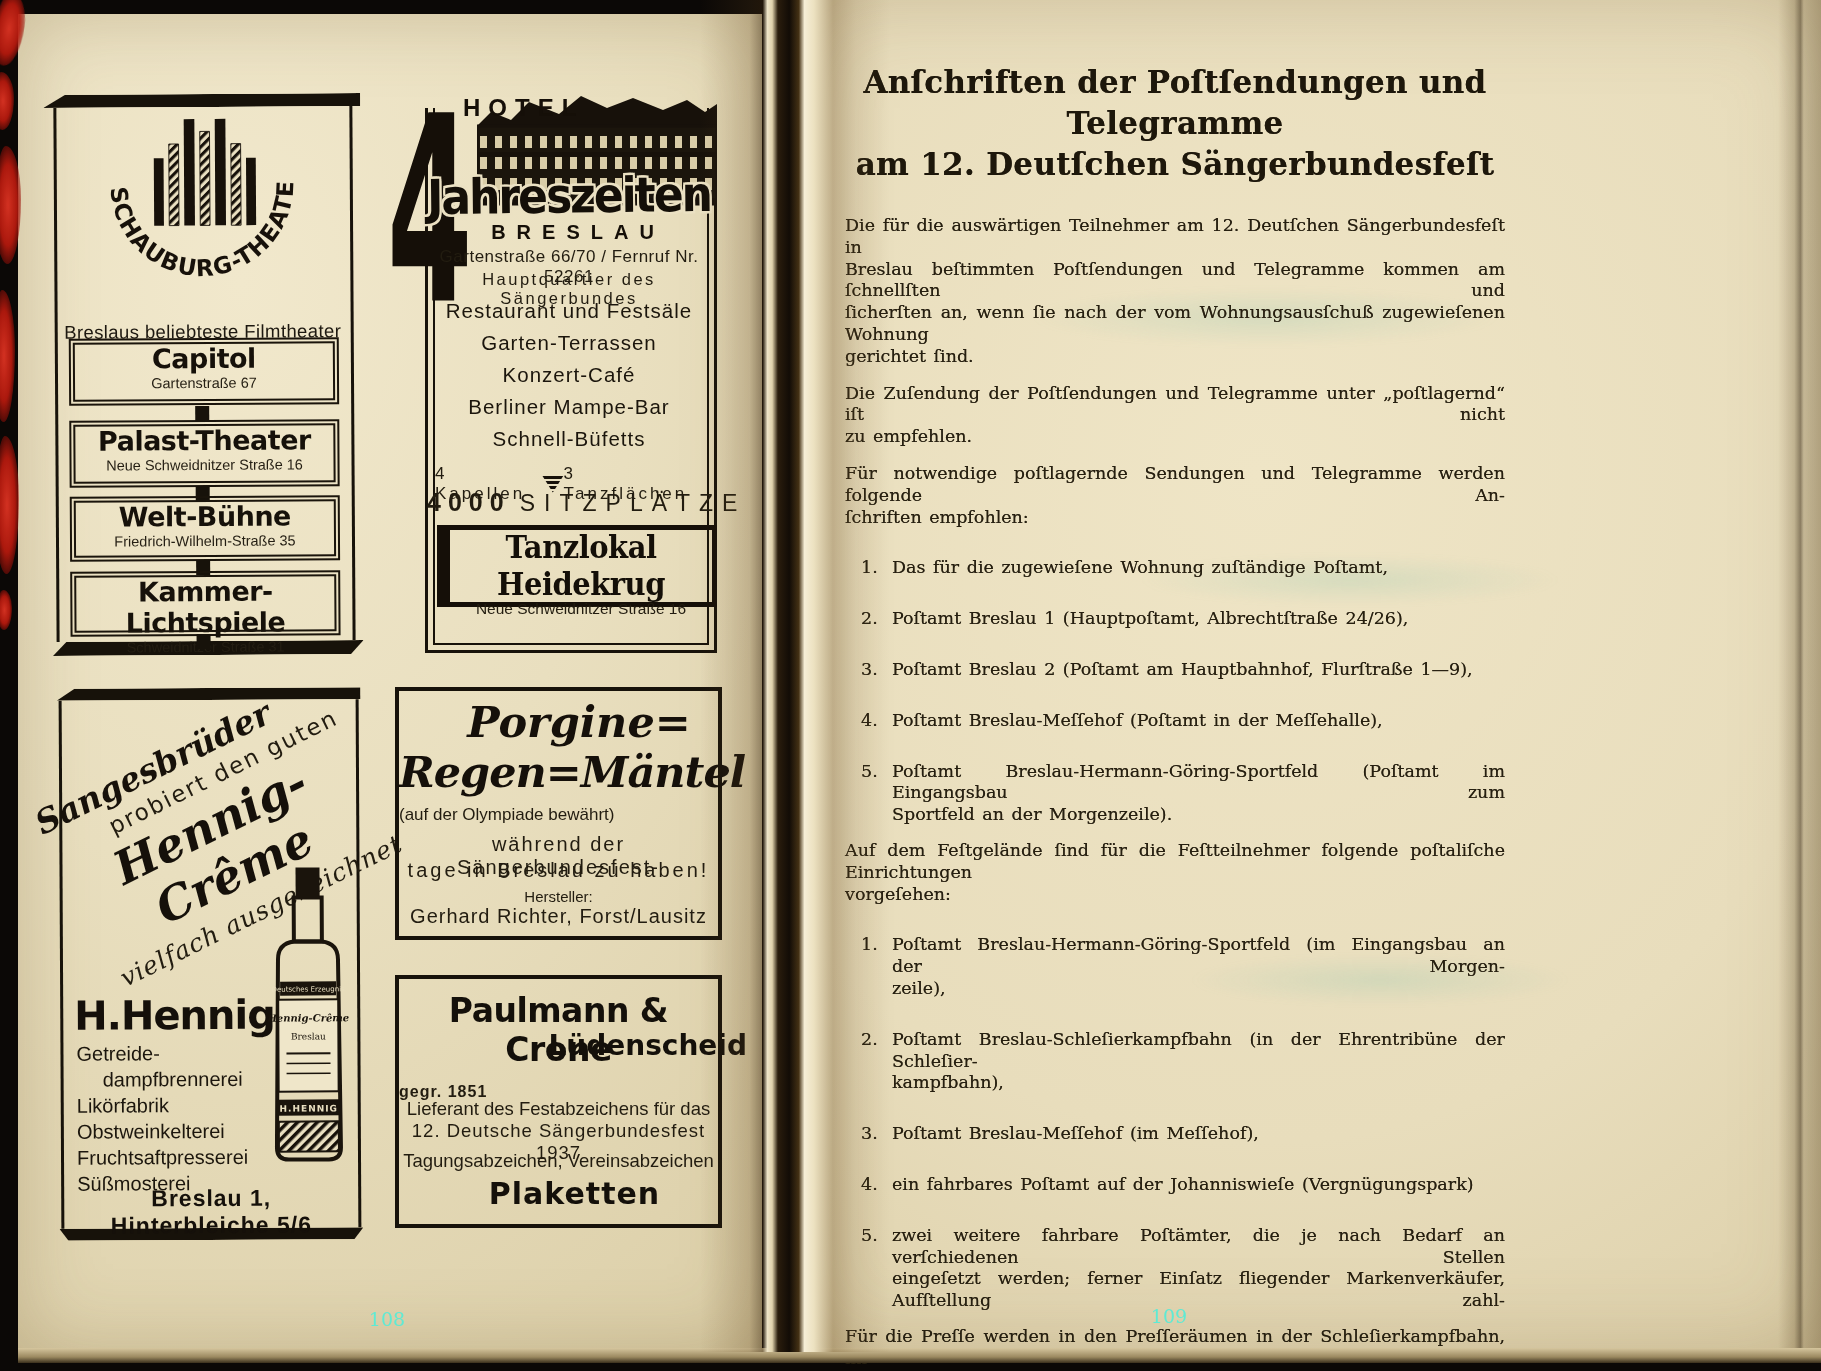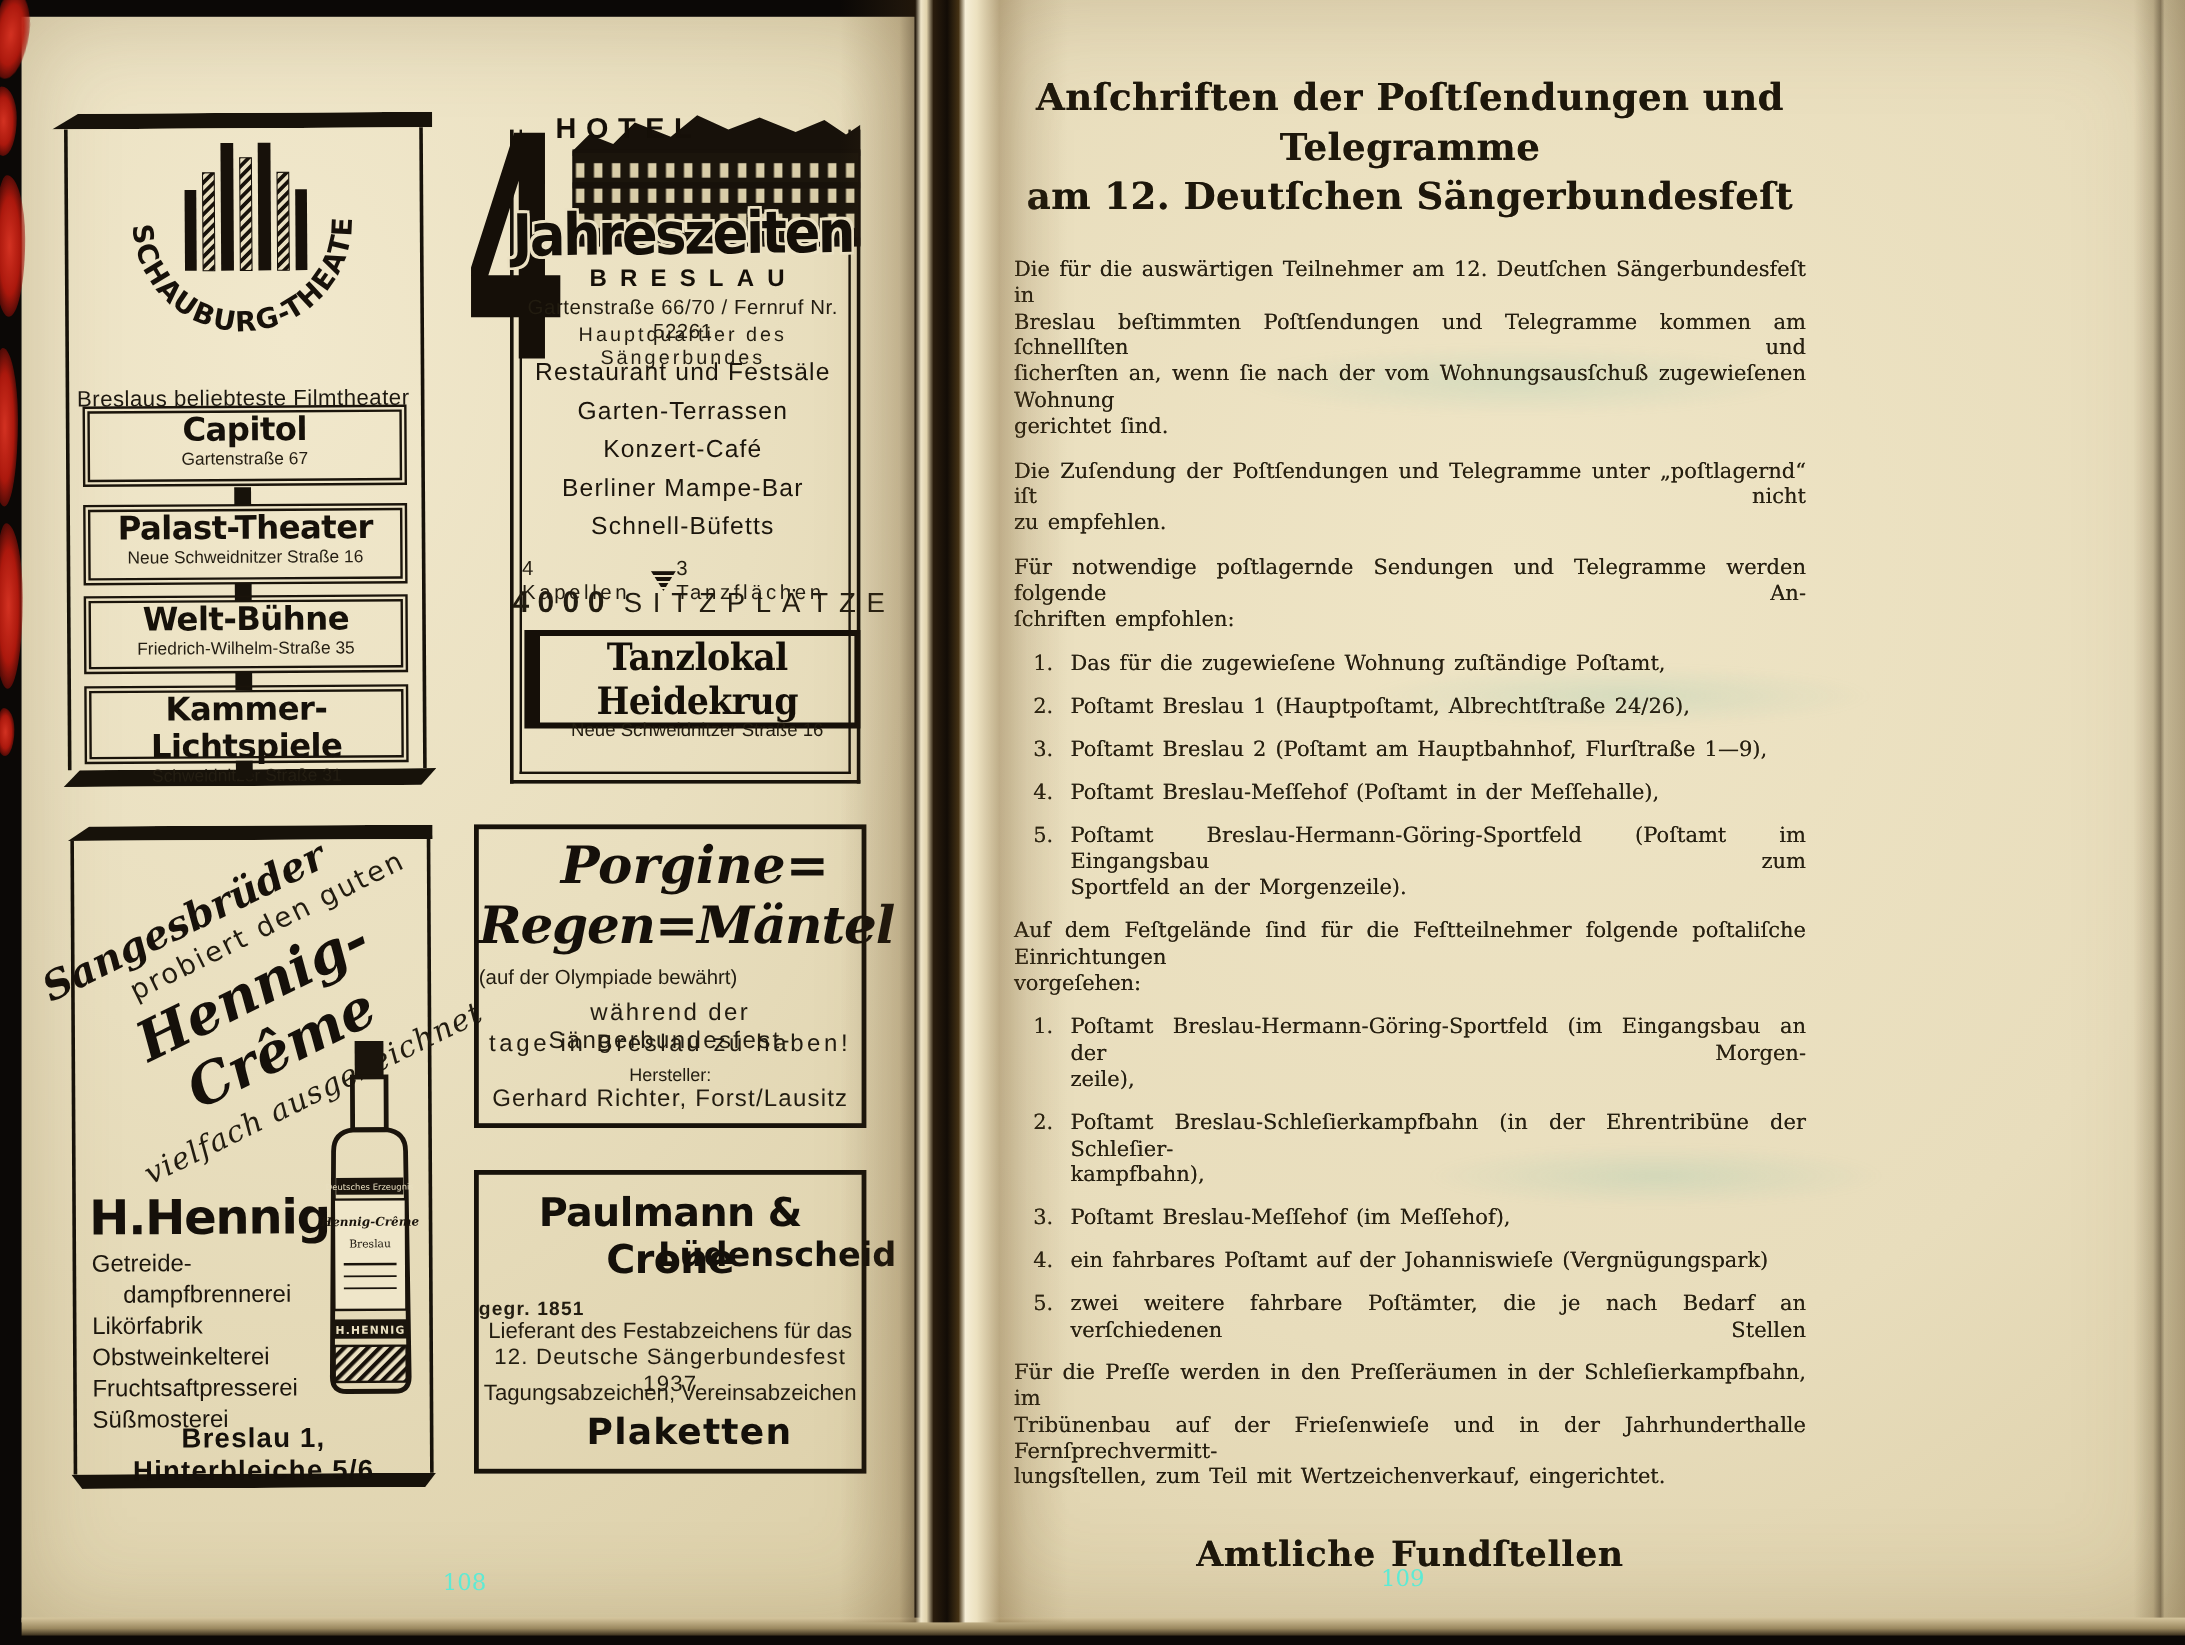--- a/index.html
+++ b/index.html
@@ -133,21 +133,21 @@
     font:18.5px "Liberation Sans",sans-serif;letter-spacing:1px;}
   .pa-l3{position:absolute;left:0;top:171px;width:100%;text-align:center;font:18.5px "Liberation Sans",sans-serif;}
   .pa-l4{position:absolute;left:0;top:197px;width:100%;text-align:center;
     font:800 30px "DejaVu Sans",sans-serif;letter-spacing:1px;color:#14100a;padding-left:16px;}
   
   .article{position:absolute;left:845px;top:62px;width:660px;z-index:10;color:#261f10;
     text-shadow:0 0 .5px rgba(35,27,12,.75);}
   .a-title{text-align:center;font-weight:bold;font-size:31px;line-height:41px;letter-spacing:.3px;color:#1d170b;}
   .a-body{margin-top:30px;font-size:17.5px;line-height:21.8px;word-spacing:2px;}
   .para{margin:0 0 15px 0;}
-  .numlist .item{position:relative;padding-left:47px;margin-bottom:14px;}
+  .numlist .item{position:relative;padding-left:47px;margin-bottom:14px;margin-top:29px;}
   .numlist .num{position:absolute;left:16px;top:0;}
   .a-h2{text-align:center;font-weight:bold;font-size:29px;margin:42px 0 44px;color:#1d170b;letter-spacing:.5px;}
   .pnum{position:absolute;z-index:10;width:70px;text-align:center;font:19px "DejaVu Serif",serif;color:#5eead4;}
 </style>
 </head>
 <body>
 
 <div class="scan">
 
   <div class="page page-left"></div>
@@ -366,21 +366,21 @@
         <div class="item">
           <span class="num">3.</span>
           <span><span class="tline tlast">Poſtamt Breslau-Meſſehof (im Meſſehof),</span></span>
         </div>
         <div class="item">
           <span class="num">4.</span>
           <span><span class="tline tlast">ein fahrbares Poſtamt auf der Johanniswieſe (Vergnügungspark)</span></span>
         </div>
         <div class="item">
           <span class="num">5.</span>
-          <span><span class="tline">zwei weitere fahrbare Poſtämter, die je nach Bedarf an verſchiedenen Stellen</span></span>
+          <span><span class="tline">zwei weitere fahrbare Poſtämter, die je nach Bedarf an verſchiedenen Stellen</span><span class="tline">eingeſetzt werden; ferner Einſatz fliegender Markenverkäufer, Aufſtellung zahl-</span></span>
         </div>
       </div>
       <p class="para">
           <span class="tline">Für die Preſſe werden in den Preſſeräumen in der Schleſierkampfbahn, im</span>
           <span class="tline">Tribünenbau auf der Frieſenwieſe und in der Jahrhunderthalle Fernſprechvermitt-</span>
           <span class="tline tlast">lungsſtellen, zum Teil mit Wertzeichenverkauf, eingerichtet.</span>
         </p>
       <div class="a-h2">Amtliche Fundſtellen</div>
 
     </div>

